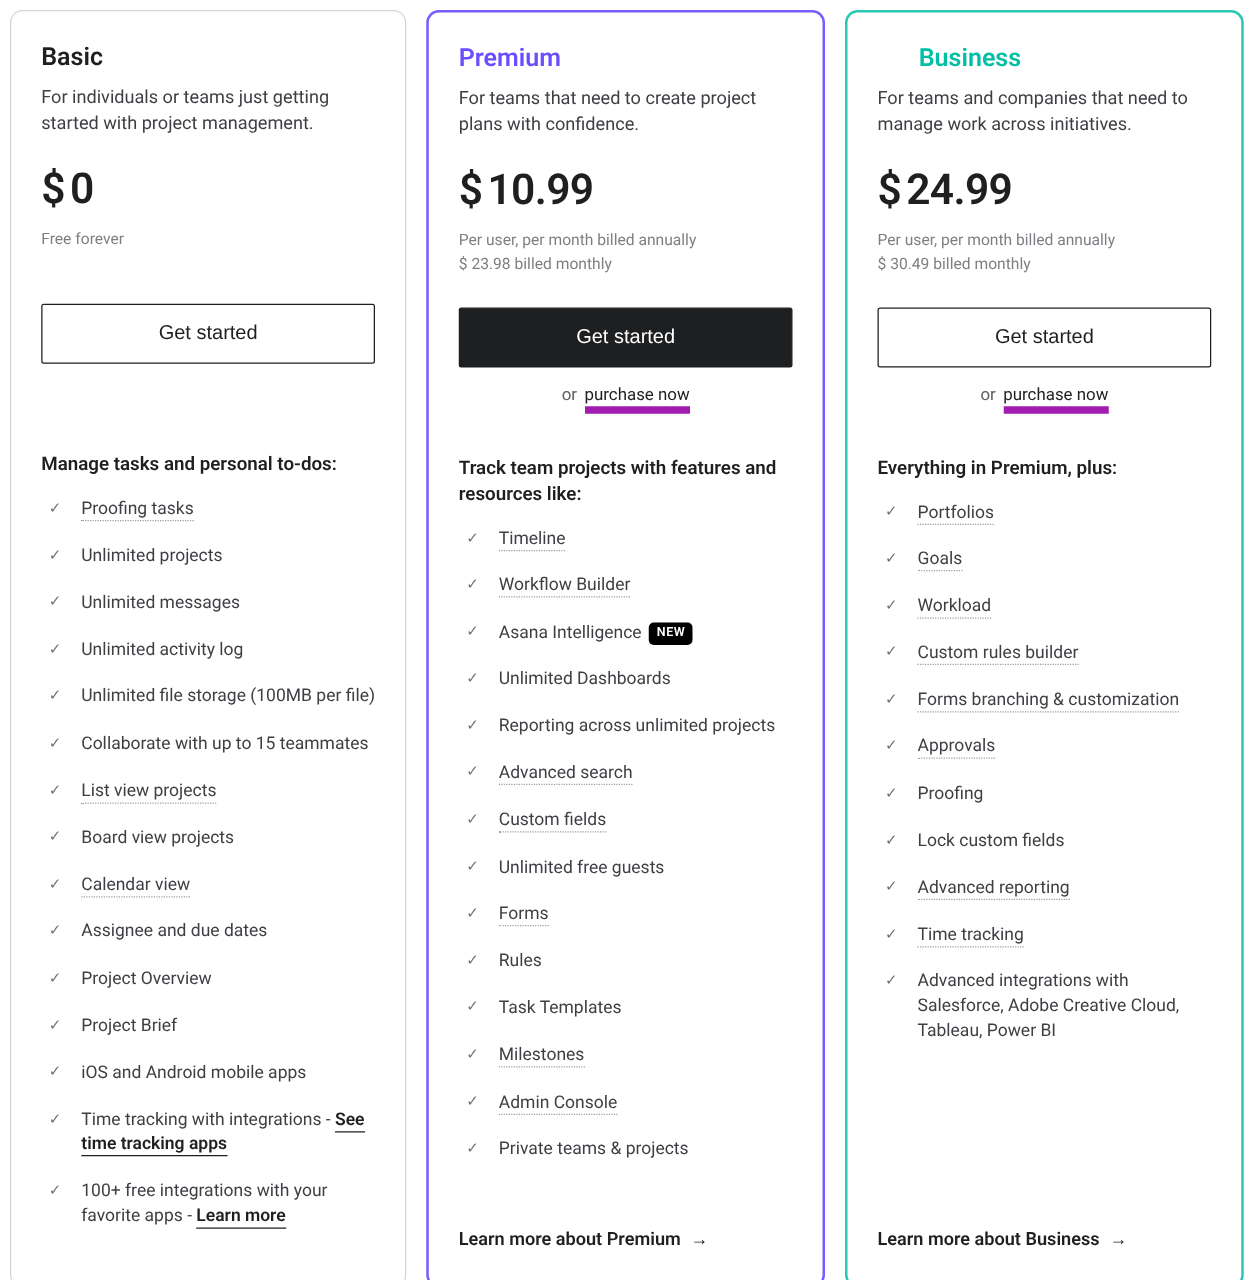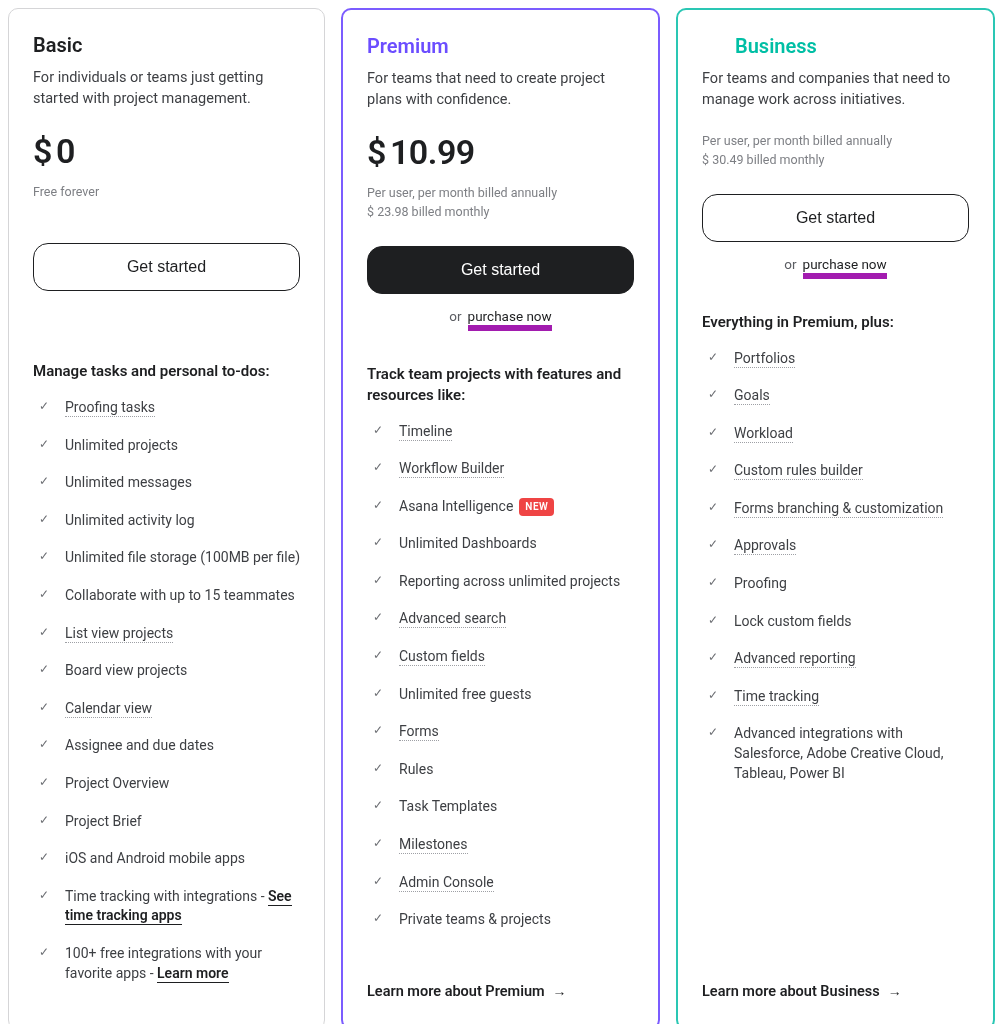--- a/index.html
+++ b/index.html
@@ -56,21 +56,21 @@
     color: #7d7f84;
     line-height: 1.5;
     min-height: 36px;
     margin-bottom: 24px;
   }
   .btn {
     width: 100%;
     padding: 14px 0;
     font-size: 16px;
     font-weight: 500;
-    border-radius: 15px;
+    border-radius: 2px;
     border: 1px solid #1e1f21;
     background: #fff;
     color: #1e1f21;
     cursor: pointer;
   }
   .btn.primary {
     background: #1e1f21;
     color: #fff;
   }
   .purchase-row {
@@ -120,21 +120,21 @@
     padding-bottom: 1px;
   }
   .strong-link {
     color: #1e1f21;
     font-weight: 600;
     border-bottom: 1px solid #1e1f21;
     padding-bottom: 1px;
   }
   .new-badge {
     display: inline-block;
-    background: #ef4444;
+    background: #000000;
     color: #fff;
     font-size: 10px;
     font-weight: 600;
     letter-spacing: 0.5px;
     border-radius: 4px;
     padding: 2px 6px;
     margin-left: 6px;
     vertical-align: 1px;
   }
   .learn-more {
@@ -218,20 +218,21 @@
       </ul>
 
     <div class="learn-more">
       <span>Learn more about Premium</span><span class="arrow">→</span>
     </div>
   </div>
 
   <div class="card business">
     <h2 class="plan-name">Business</h2>
     <p class="desc">For teams and companies that need to manage work across initiatives.</p>
+    <div class="price"><span class="dollar">$</span><span>24.99</span></div>
     <div class="subprice">
       <div>Per user, per month billed annually</div>
       <div>$ 30.49 billed monthly</div>
     </div>
     <button class="btn">Get started</button>
     <div class="purchase-row">
       <span>or</span><a href="#">purchase now</a>
     </div>
 
     <div class="section-title">Everything in Premium, plus:</div>

